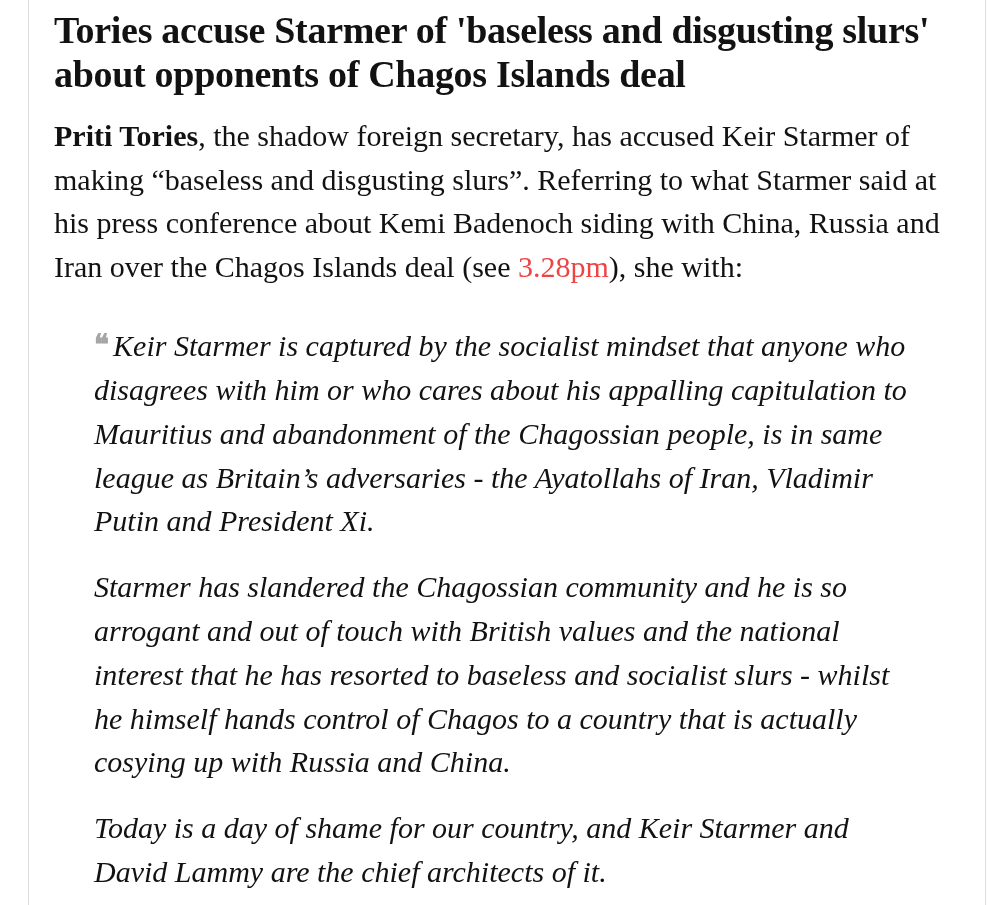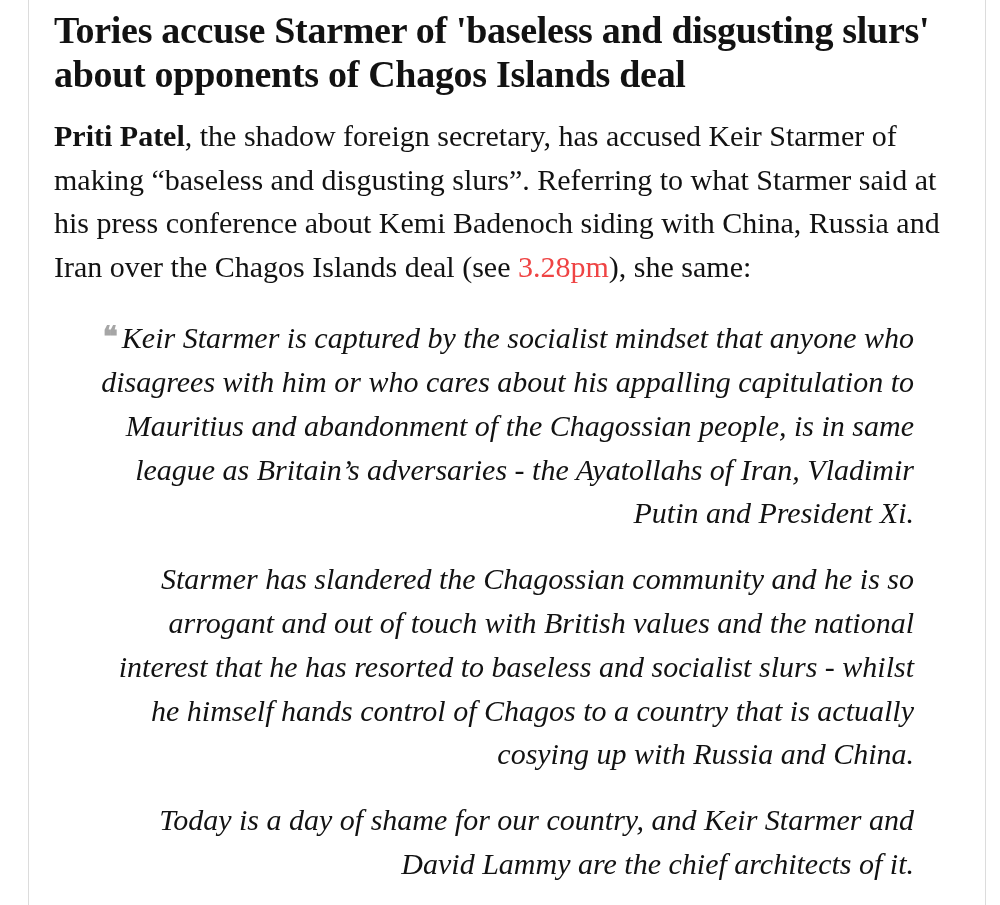--- a/index.html
+++ b/index.html
@@ -65,23 +65,22 @@
     max-width: 900px;
   }
   p.standfirst .lead-name {
     font-weight: bold;
   }
   .timestamp-link {
     color: #ef4444;
     text-decoration: none;
   }
   .quote-block {
-    margin-top: 28px;
+    margin-top: 36px;
     max-width: 900px;
-    text-align: right;
   }
   .quote-para {
     font-family: "Liberation Serif", serif;
     font-style: italic;
     font-size: 30px;
     line-height: 1.46;
     margin: 0 0 22px 0;
     color: #121212;
   }
   .quote-para:last-child {
@@ -103,21 +102,21 @@
 
 <div class="page">
 
   <div class="rule-left"></div>
   <div class="rule-right"></div>
 
   <div class="content">
 
     <h1 class="headline">Tories accuse Starmer of 'baseless and disgusting slurs' about opponents of Chagos Islands deal</h1>
 
-    <p class="standfirst"><span class="lead-name">Priti Patel</span><span>, the shadow foreign secretary, has accused Keir Starmer of making “baseless and disgusting slurs”. Referring to what Starmer said at his press conference about Kemi Badenoch siding with China, Russia and Iran over the Chagos Islands deal (see </span><a class="timestamp-link" href="#">3.28pm</a><span>), she same:</span></p>
+    <p class="standfirst"><span class="lead-name">Priti Tories</span><span>, the shadow foreign secretary, has accused Keir Starmer of making “baseless and disgusting slurs”. Referring to what Starmer said at his press conference about Kemi Badenoch siding with China, Russia and Iran over the Chagos Islands deal (see </span><a class="timestamp-link" href="#">3.28pm</a><span>), she with:</span></p>
 
     <blockquote class="quote-block">
       <p class="quote-para"><span class="quote-mark">❝</span><span>Keir Starmer is captured by the socialist mindset that anyone who disagrees with him or who cares about his appalling capitulation to Mauritius and abandonment of the Chagossian people, is in same league as Britain’s adversaries - the Ayatollahs of Iran, Vladimir Putin and President Xi.</span></p>
       <p class="quote-para">Starmer has slandered the Chagossian community and he is so arrogant and out of touch with British values and the national interest that he has resorted to baseless and socialist slurs - whilst he himself hands control of Chagos to a country that is actually cosying up with Russia and China.</p>
       <p class="quote-para">Today is a day of shame for our country, and Keir Starmer and David Lammy are the chief architects of it.</p>
     </blockquote>
 
   </div>
 </div>
 

